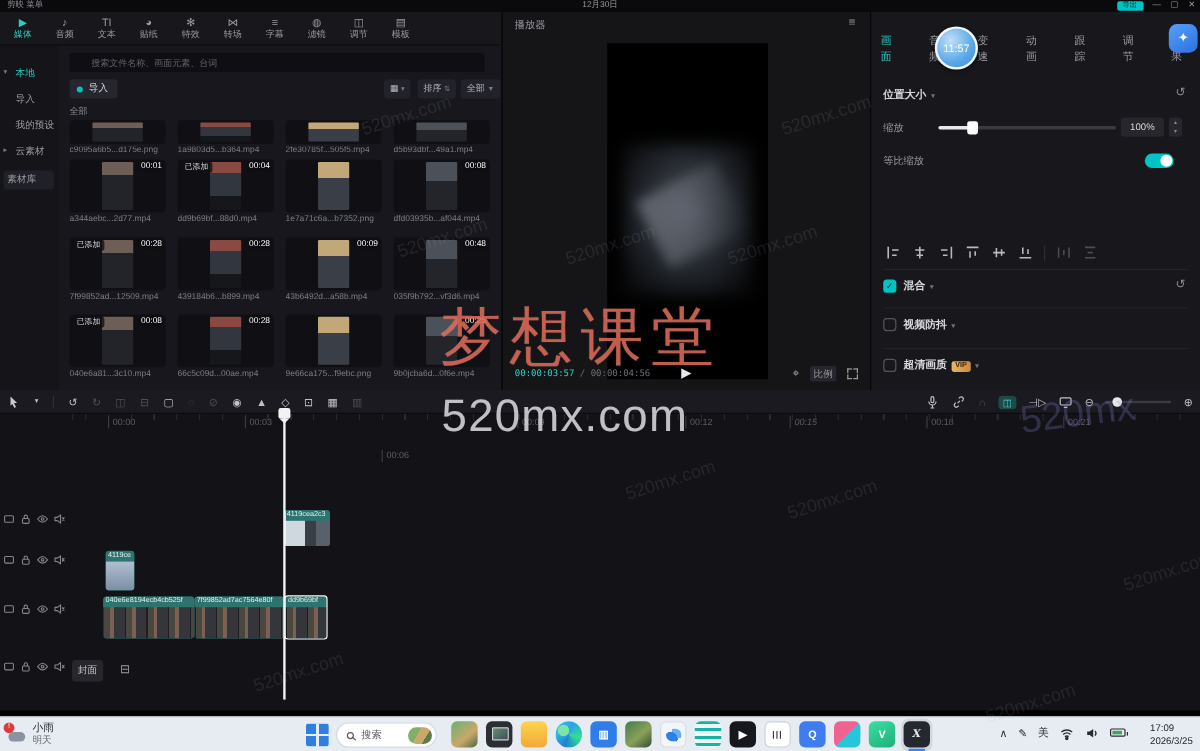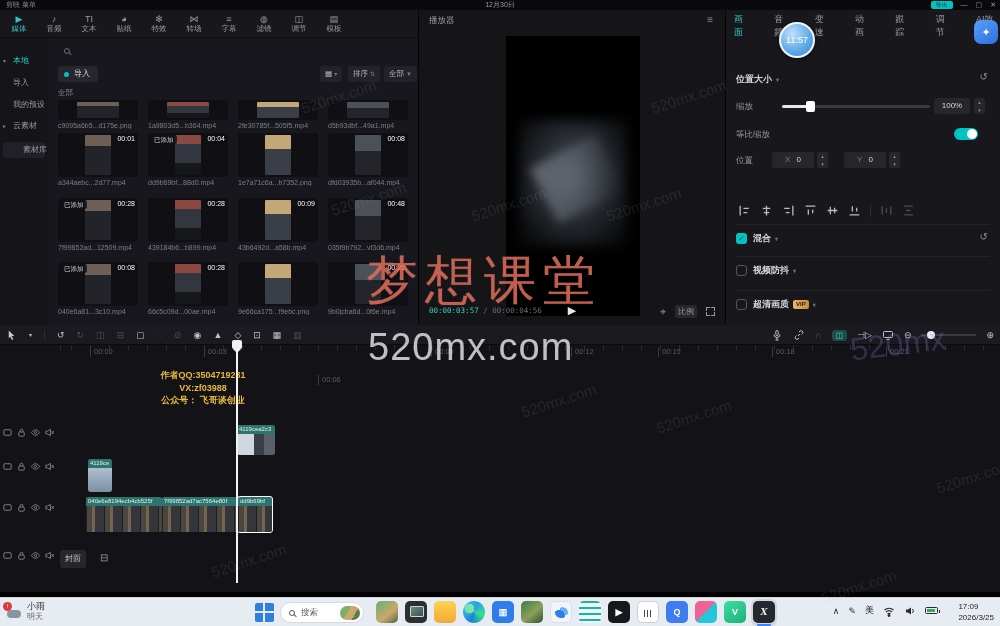--- a/index.html
+++ b/index.html
@@ -18,21 +18,21 @@
   #toolbar-items{display:flex;height:100%;align-items:center;padding-left:10px;gap:17px}
   .titem{display:flex;flex-direction:column;align-items:center;gap:0;color:#9a9aa2;cursor:pointer;min-width:18px}
   .titem .ticon{font-size:9px;line-height:10px}
   .titem .tlabel{font-size:7.5px;line-height:9px}
   .titem.on{color:#2ec9c3}
   
   #sidebar{position:absolute;left:0;top:38px;width:48px;height:287px;background:#141419}
   .sitem{position:absolute;left:0;width:48px;height:16px;font-size:8px;line-height:16px;color:#9a9aa2;padding-left:13px;white-space:nowrap;cursor:pointer}
   .sitem .scaret{position:absolute;left:3px;font-size:6px;color:#7a7a82}
   .sitem.active{color:#2ec9c3}
-  .sitem.pill{background:#202028;border-radius:3px;width:42px;left:3px;padding-left:20px}
+  .sitem.pill{background:#202028;border-radius:3px;width:42px;left:3px;padding-left:3px}
   
   #mediapanel{position:absolute;left:48px;top:38px;width:370px;height:287px;background:#17171d;overflow:hidden}
   #msearch{position:absolute;left:10px;top:6px;width:346px;height:16px;background:#0e0e13;border:none;border-radius:3px;color:#c8c8cc;font-size:7.5px;padding-left:18px;outline:none}
   #msearch::placeholder{color:#63636b}
   .mag{position:absolute;width:6px;height:6px;border:1px solid #6a6a72;border-radius:50%}
   .mag::after{content:"";position:absolute;width:4px;height:1px;background:#6a6a72;transform:rotate(45deg);right:-3px;bottom:-1px}
   #msearch-icon{left:16px;top:10px}
   #import-btn{position:absolute;left:10px;top:28px;height:16px;background:#26262e;border-radius:3px;color:#d8d8dc;font-size:8px;line-height:16px;padding:0 8px 0 16px;cursor:pointer}
   #import-btn::before{content:"";position:absolute;left:6px;top:6px;width:5px;height:5px;border-radius:50%;background:#00c3c3}
   .mctl{position:absolute;top:28px;height:16px;background:#22222a;border-radius:3px;color:#b8b8c0;font-size:7.5px;line-height:16px;padding:0 5px;cursor:pointer;white-space:nowrap}
@@ -68,21 +68,21 @@
   #focus-icon{font-size:10px}
   #ratio-btn{font-size:8px;background:#26262c;border-radius:2px;padding:1px 3px}
   .corners{width:9px;height:9px;background:
     linear-gradient(#9a9aa2 0 0) 0 0/4px 1px,linear-gradient(#9a9aa2 0 0) 0 0/1px 4px,
     linear-gradient(#9a9aa2 0 0) 100% 0/4px 1px,linear-gradient(#9a9aa2 0 0) 100% 0/1px 4px,
     linear-gradient(#9a9aa2 0 0) 0 100%/4px 1px,linear-gradient(#9a9aa2 0 0) 0 100%/1px 4px,
     linear-gradient(#9a9aa2 0 0) 100% 100%/4px 1px,linear-gradient(#9a9aa2 0 0) 100% 100%/1px 4px;
     background-repeat:no-repeat}
   
   #inspector{position:absolute;left:726px;top:10px;width:274px;height:315px;background:#17171c;font-size:9px;color:#b8b8c0}
-  #itabs{position:absolute;left:8px;top:3px;display:flex;gap:24px;font-size:9px}
+  #itabs{position:absolute;left:8px;top:18px;display:flex;gap:24px;font-size:9px}
   #itabs .itab{color:#9a9aa2;cursor:pointer}
   #itabs .itab.on{color:#2ec9c3}
   #collab-btn{position:absolute;right:2px;top:10px;width:24px;height:24px;border-radius:7px;background:linear-gradient(145deg,#57a0f8,#2e6fe0);color:#fff;font-size:11px;text-align:center;line-height:24px;cursor:pointer}
   #isubtabs{position:absolute;left:6px;right:8px;top:28px;height:20px;background:#202027;border-radius:4px;display:flex}
   .stab{flex:1;text-align:center;line-height:20px;font-size:8.5px;color:#8a8a92;cursor:pointer;border-radius:4px}
   .stab.on{background:#35353f;color:#e8e8ec}
   .irow{position:absolute;left:10px;right:10px;height:16px}
   .ilabel{position:absolute;left:0;top:3px;font-size:8.5px;color:#9a9aa2}
   .sec-title{font-size:9px;color:#d8d8dc;font-weight:bold}
   .reset{position:absolute;right:2px;top:1px;color:#8a8a92;font-size:10px;cursor:pointer}
@@ -283,20 +283,21 @@
   </div>
 
   <div class="sitem pill" style="top: 104px;">
     <span class="scaret"></span>
     <span class="slabel">素材库</span>
   </div>
 </div>
 
   <div id="mediapanel">
     <span class="mag" id="msearch-icon"></span>
+    <input id="msearch" placeholder="搜索文件名称、画面元素、台词" style="">
     <div id="import-btn">导入</div>
     <div class="mctl" id="view-btn"><span>▦ <span class="dim">▾</span></span></div>
     <div class="mctl" id="sort-btn"><span>排序</span> <span class="dim">⇅</span></div>
     <div class="mctl" id="filter-btn"><span>全部</span> <span class="dim">▼</span></div>
     <div id="msection">全部</div>
     <div class="mrow" id="mrow0">
   <div class="mcard v0 short">
     <div class="mthumb">
       <div class="port"></div>
 
@@ -477,27 +478,20 @@
       <span class="slider-track">
           <span class="slider-fill"></span>
           <span class="slider-handle"></span>
         </span>
       <span class="valbox" style="left:198px;width:36px">100%</span>
       <span class="stepper" style="left:238px">▴<br>▾</span>
     </div>
     <div class="irow" style="top:116px">
       <span class="ilabel">等比缩放</span>
       <span class="toggle"></span>
-    </div>
-    <div class="irow" style="top:142px">
-      <span class="ilabel">位置</span>
-      <span class="valbox xy" style="left:36px;width:42px"><span class="xl">X</span><span>0</span></span>
-      <span class="stepper" style="left:81px">▴<br>▾</span>
-      <span class="valbox xy" style="left:108px;width:42px"><span class="xl">Y</span><span>0</span></span>
-      <span class="stepper" style="left:153px">▴<br>▾</span>
     </div>
     <div id="align-row">
         <svg width="13" height="13" viewBox="0 0 12 12">
           <path d="M2 1.5v9M5 4h5M5 8h3.5" fill="none" stroke="#b9b9c1" stroke-width="1.2"></path>
         </svg>
         <svg width="13" height="13" viewBox="0 0 12 12">
           <path d="M6 1.5v9M2.5 4h7M3.5 8h5" fill="none" stroke="#b9b9c1" stroke-width="1.2"></path>
         </svg>
         <svg width="13" height="13" viewBox="0 0 12 12">
           <path d="M10 1.5v9M2 4h5M3.5 8h3.5" fill="none" stroke="#b9b9c1" stroke-width="1.2"></path>
@@ -583,25 +577,20 @@
         <span class="rlabel" style="left: 32px;">00:00</span>
         <span class="rlabel" style="left: 146px;">00:03</span>
         <span class="rlabel" style="left: 260px; margin-top: 28px;">00:06</span>
         <span class="rlabel" style="left: 373px;">00:09</span>
         <span class="rlabel" style="left: 513px;">00:12</span>
         <span class="rlabel" style="left: 600px; font-style: italic;">00:15</span>
         <span class="rlabel" style="left: 714px;">00:18</span>
         <span class="rlabel" style="left: 828px;">00:21</span>
       </div>
     <div id="tracks">
-      <div id="author-block">
-        <div>作者QQ:3504719281</div>
-        <div>VX:zf03988</div>
-        <div>公众号： 飞哥谈创业</div>
-      </div>
       <div class="clip" id="clip-t1" style="left:237px;top:65px;width:38px;height:30px">
         <span class="lhandle"></span>
         <div class="cliphead">4119cea2c3</div>
         <div class="clipbody"></div>
       </div>
       <div class="clip" id="clip-t2" style="left:88px;top:99px;width:24px;height:33px">
         <div class="cliphead">4119ce</div>
         <div class="clipbody"></div>
       </div>
       <div class="clip" style="left:86px;top:137px;width:76px;height:35px">

